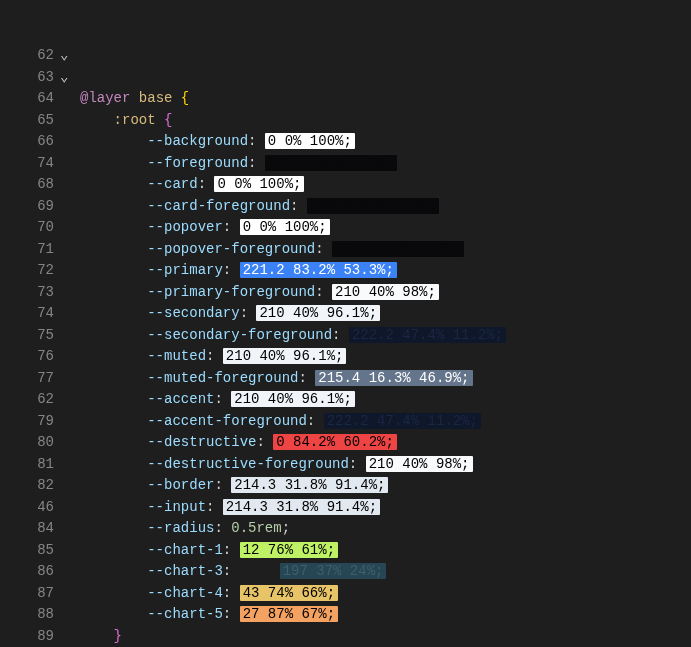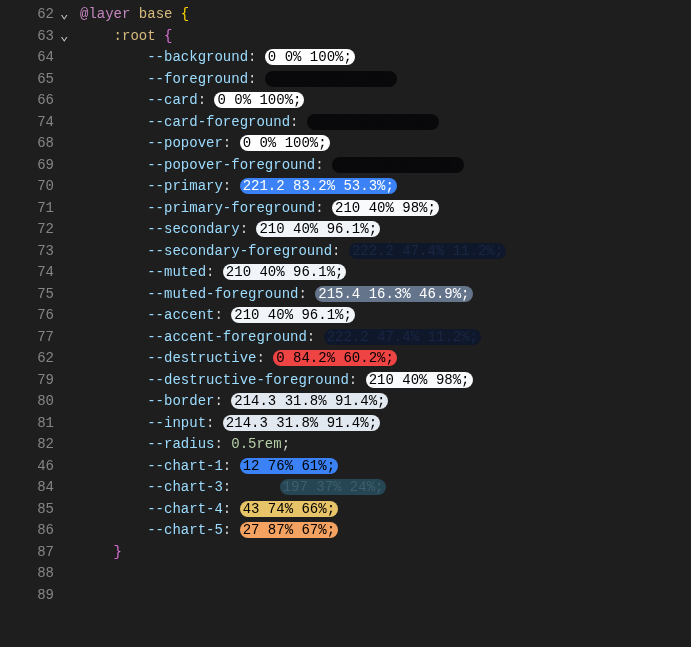--- a/index.html
+++ b/index.html
@@ -9,20 +9,21 @@
     font-size: 14px;
     line-height: 21.5px;
     color: #d4d4d4;
     overflow: hidden;
   }
   .editor {
     display: flex;
     width: 691px;
     height: 647px;
     padding-top: 4px;
+    align-items: flex-end;
   }
   .gutter {
     flex-shrink: 0;
     width: 58px;
     text-align: right;
     padding-right: 4px;
     color: #858585;
     user-select: none;
   }
   .gutter-line {
@@ -43,21 +44,21 @@
     position: relative;
   }
   .kw-at { color: #c586c0; }
   .selector { color: #d7ba7d; }
   .brace { color: #ffd602; }
   .brace2 { color: #da70d6; }
   .varname { color: #9cdcfe; }
   .punct { color: #d4d4d4; }
   .num { color: #b5cea8; }
   .swatch {
-    border-radius: 8px;
+    border-radius: 1px;
     padding: 0 3px;
   }
 </style>
 </head>
 <body>
 
 <div class="editor">
   <div class="gutter">
       <div class="gutter-line">62</div>
       <div class="gutter-line">63</div>
@@ -133,19 +134,19 @@
       <div class="code-line">        <span class="varname">--secondary-foreground</span><span class="punct">:</span> <span class="swatch" style="background: rgb(15, 23, 42); color: rgb(26, 39, 68);">222.2 47.4% 11.2%;</span></div>
       <div class="code-line">        <span class="varname">--muted</span><span class="punct">:</span> <span class="swatch" style="background: rgb(241, 245, 249); color: rgb(0, 0, 0);">210 40% 96.1%;</span></div>
       <div class="code-line">        <span class="varname">--muted-foreground</span><span class="punct">:</span> <span class="swatch" style="background: rgb(100, 116, 139); color: rgb(255, 255, 255);">215.4 16.3% 46.9%;</span></div>
       <div class="code-line">        <span class="varname">--accent</span><span class="punct">:</span> <span class="swatch" style="background: rgb(241, 245, 249); color: rgb(0, 0, 0);">210 40% 96.1%;</span></div>
       <div class="code-line">        <span class="varname">--accent-foreground</span><span class="punct">:</span> <span class="swatch" style="background: rgb(15, 23, 42); color: rgb(26, 39, 68);">222.2 47.4% 11.2%;</span></div>
       <div class="code-line">        <span class="varname">--destructive</span><span class="punct">:</span> <span class="swatch" style="background: rgb(239, 68, 68); color: rgb(0, 0, 0);">0 84.2% 60.2%;</span></div>
       <div class="code-line">        <span class="varname">--destructive-foreground</span><span class="punct">:</span> <span class="swatch" style="background: rgb(248, 250, 252); color: rgb(0, 0, 0);">210 40% 98%;</span></div>
       <div class="code-line">        <span class="varname">--border</span><span class="punct">:</span> <span class="swatch" style="background: rgb(226, 232, 240); color: rgb(0, 0, 0);">214.3 31.8% 91.4%;</span></div>
       <div class="code-line">        <span class="varname">--input</span><span class="punct">:</span> <span class="swatch" style="background: rgb(226, 232, 240); color: rgb(0, 0, 0);">214.3 31.8% 91.4%;</span></div>
       <div class="code-line">        <span class="varname">--radius</span><span class="punct">:</span> <span class="num">0.5rem</span><span class="punct">;</span></div>
-      <div class="code-line">        <span class="varname">--chart-1</span><span class="punct">:</span> <span class="swatch" style="background: #3b82f6; color: rgb(0, 0, 0);">12 76% 61%;</span></div>
+      <div class="code-line">        <span class="varname">--chart-1</span><span class="punct">:</span> <span class="swatch" style="background: #bef264; color: rgb(0, 0, 0);">12 76% 61%;</span></div>
       <div class="code-line">        <span class="varname">--chart-3</span><span class="punct">:</span> <span class="swatch" style="background: rgb(38, 70, 83); color: rgb(61, 95, 110); margin-left: 40px;">197 37% 24%;</span></div>
       <div class="code-line">        <span class="varname">--chart-4</span><span class="punct">:</span> <span class="swatch" style="background: rgb(232, 196, 104); color: rgb(0, 0, 0);">43 74% 66%;</span></div>
       <div class="code-line">        <span class="varname">--chart-5</span><span class="punct">:</span> <span class="swatch" style="background: rgb(244, 162, 97); color: rgb(0, 0, 0);">27 87% 67%;</span></div>
       <div class="code-line">    <span class="brace2">}</span></div>
     </div>
 </div>
 
 </body></html>

